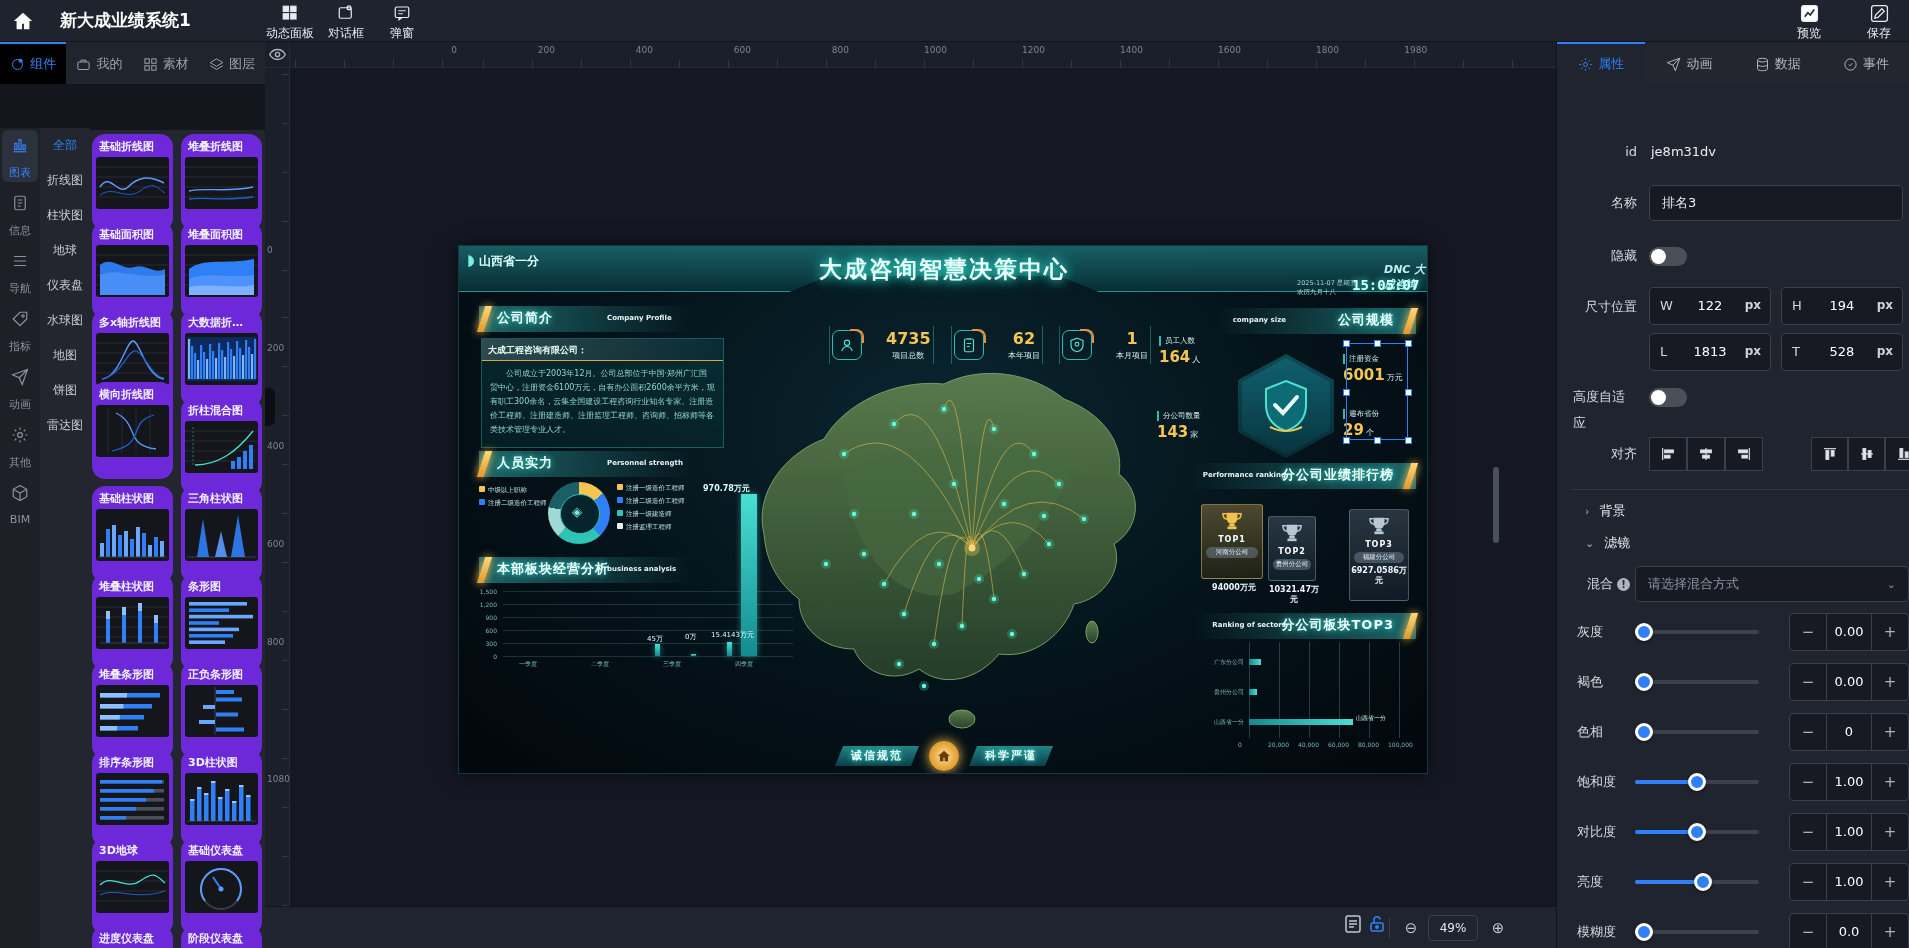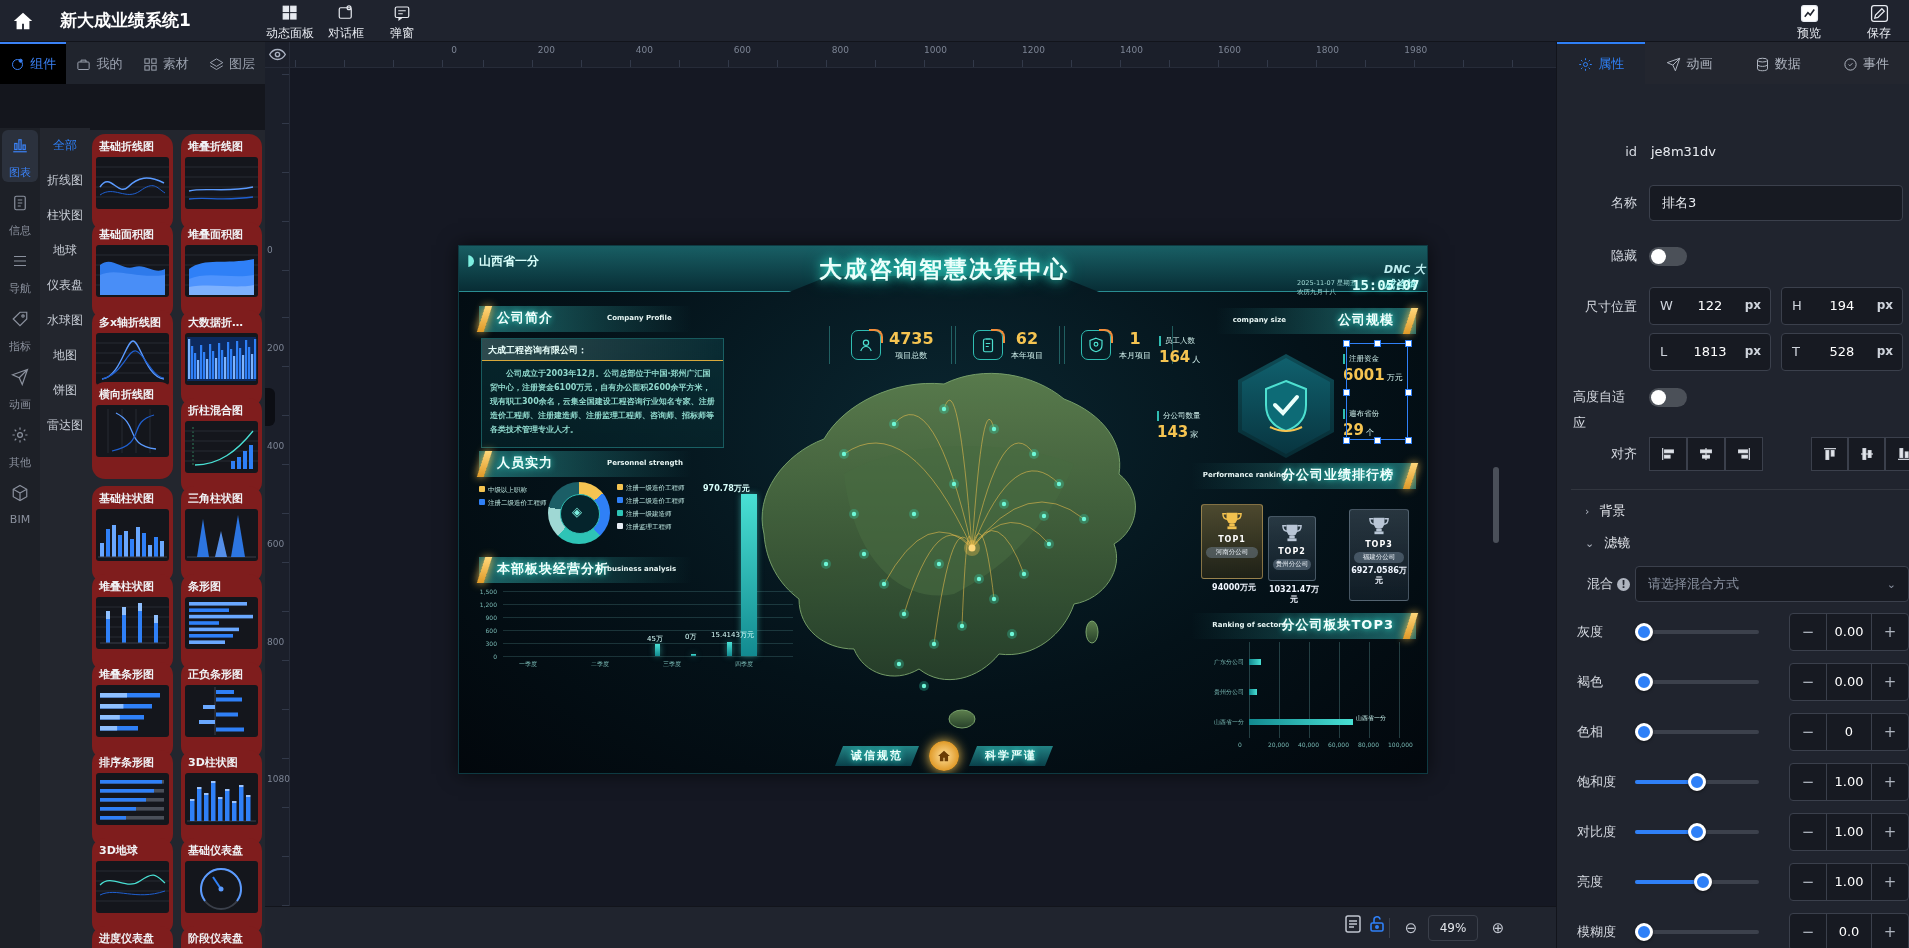--- a/index.html
+++ b/index.html
@@ -40,21 +40,21 @@
   .rail-item.active { background:#2b313d; color:#3b82f6; }
   .rail-item.active svg { stroke:#3b82f6; }
 
   
   #subcats { position:absolute; left:40px; top:128px; width:50px; height:820px; background:#23262e; }
   .subcat { width:100%; text-align:center; font-size:12px; color:#c8cdd6; padding:9px 0; cursor:pointer; }
   .subcat.active { color:#2f80f7; }
 
   
   #cards { position:absolute; left:90px; top:130px; width:175px; height:818px; background:#23262e; overflow:hidden; }
-  .card { position:absolute; width:81px; height:97px; background:#7f1d1d; border-radius:13px; cursor:pointer; }
+  .card { position:absolute; width:81px; height:97px; background:#6d28d9; border-radius:13px; cursor:pointer; }
   .card-title { font-size:11px; color:#f0f2f5; font-weight:bold; padding:5px 0 0 7px; height:21px; white-space:nowrap; overflow:hidden; }
   .card-prev { position:absolute; left:4px; top:23px; width:73px; height:52px; background:#14161c; border-radius:3px; overflow:hidden; }
 
   
   #canvas { position:absolute; left:265px; top:42px; width:1291px; height:906px; background:#151823; overflow:hidden; }
   #hruler { position:absolute; left:25px; top:0; width:1266px; height:26px; background:#1b1f2a; border-bottom:1px solid #262b38;
     background-image:repeating-linear-gradient(90deg,#323949 0 1px,transparent 1px 49px); background-position:193px 18px; background-size:100% 8px; background-repeat:repeat-x; }
   #vruler { position:absolute; left:0; top:26px; width:25px; height:880px; background:#1b1f2a; border-right:1px solid #262b38;
     background-image:repeating-linear-gradient(0deg,#323949 0 1px,transparent 1px 49px); background-position:17px 203px; background-size:8px 100%; background-repeat:repeat-y; }
   #ruler-corner { position:absolute; left:0; top:0; width:25px; height:26px; background:#1b1f2a; border-right:1px solid #262b38; border-bottom:1px solid #262b38; color:#aab2c2; }
@@ -77,38 +77,38 @@
   #dash-head { position:absolute; left:0; top:0; width:970px; height:46px;
     background:linear-gradient(180deg, rgba(31,120,125,.75), rgba(8,48,56,.9));
     clip-path:polygon(0 0,970px 0,970px 46px,640px 46px,600px 30px,370px 30px,330px 46px,0 46px); border-bottom:1px solid #2a8d92; }
   #dash-title { position:absolute; left:0; top:8px; width:970px; text-align:center; font-size:23px; font-weight:bold; color:#eafffb; letter-spacing:2px; text-shadow:0 0 10px #35f0dc,0 0 18px #19b8a6; }
   #dash-logo { position:absolute; left:8px; top:5px; font-size:12px; font-weight:bold; color:#d9fffb; }
   #dash-logo .swoosh { color:#7defe0; font-size:15px; }
   #dnc-logo { position:absolute; left:925px; top:4px; font-size:11px; font-style:italic; font-weight:bold; color:#bfeef0;margin-top:12px; }
   #dash-date { position:absolute; left:838px; top:33px; font-size:6.5px; color:#9fd8d4; line-height:9px; }
   #dash-time { position:absolute; left:893px; top:31px; font-size:14px; font-weight:bold; color:#d9fffb; font-family:"DejaVu Sans Mono","Liberation Mono",monospace; text-shadow:0 0 6px #35f0dc; }
 
-  .stat-group { position:absolute; top:80px; height:38px; display:flex; gap:8px; align-items:center; border-left:1px solid rgba(80,220,210,.35); border-right:1px solid rgba(80,220,210,.35); padding:0 21px; }
+  .stat-group { position:absolute; top:80px; height:38px; display:flex; gap:24px; align-items:center; border-left:1px solid rgba(80,220,210,.35); border-right:1px solid rgba(80,220,210,.35); padding:0 2px; }
   .stat-ico { width:30px; height:30px; border:1px solid #2fbdb2; border-radius:7px; position:relative; display:flex; align-items:center; justify-content:center; }
   .stat-ico::after { content:""; position:absolute; right:-3px; top:-2px; width:12px; height:12px; border-top:2px solid #f08c3a; border-right:2px solid #f08c3a; border-radius:0 8px 0 0; }
   .stat-num { font-size:16px; font-weight:bold; color:#f5c451; text-align:center; }
   .stat-lab { font-size:8px; color:#cfeeea; text-align:center; margin-top:2px; }
 
   .banner { position:absolute; height:26px; }
   .banner .slash { position:absolute; top:0; width:7px; height:26px; background:linear-gradient(180deg,#ffd77a,#e09a28); transform:skewX(-18deg); box-shadow:0 0 8px #f5c451; }
   .banner .bt { position:absolute; top:3px; font-size:13px; font-weight:bold; color:#f2fffd; letter-spacing:1px; text-shadow:0 0 6px #35f0dc; }
   .banner .bs { position:absolute; top:8px; font-size:7px; font-weight:bold; color:#e8f6f4; }
   .banner.l { background:linear-gradient(90deg, rgba(42,150,150,.65), rgba(42,150,150,0)); }
   .banner.l .slash { left:2px; } .banner.l .bt { left:18px; } .banner.l .bs { left:128px; }
   .banner.r { background:linear-gradient(270deg, rgba(42,150,150,.65), rgba(42,150,150,0)); }
   .banner.r .slash { right:2px; } .banner.r .bt { right:22px; } .banner.r .bs { right:130px; }
 
   .dpanel { position:absolute; background:linear-gradient(180deg, rgba(14,80,86,.35), rgba(6,40,46,.55)); border:1px solid rgba(46,160,160,.45); }
   #profile-box .ph { font-size:9px; font-weight:bold; color:#eafffb; border-bottom:1px solid #d7a93c; padding:5px 6px 3px; background:linear-gradient(90deg, rgba(220,245,240,.18), rgba(220,245,240,0)); }
-  #profile-box .ptext { font-size:8px; color:#8fd8cc; line-height:14px; padding:6px 8px; text-indent:16px;font-weight:bold; }
+  #profile-box .ptext { font-size:8px; color:#8fd8cc; line-height:14px; padding:6px 8px; text-indent:16px; }
 
   .legend-item { font-size:6.5px; color:#bfe8e2; line-height:13px; white-space:nowrap; }
   .legend-item .sw { display:inline-block; width:6px; height:6px; margin-right:3px; border-radius:1px; }
   #donut { position:absolute; width:62px; height:62px; border-radius:50%;
     background:conic-gradient(#f5c451 0 14%, #2f80f7 14% 38%, #2ec4b6 38% 62%, #9fd8d4 62% 78%, #1b5e66 78% 100%); }
   #donut::after { content:""; position:absolute; left:12px; top:12px; width:38px; height:38px; border-radius:50%; background:#05242c; border:1px solid #2fbdb2; }
   #donut-core { position:absolute; z-index:2; color:#7defe0; font-size:13px; font-weight:bold; }
 
   .axis-lab { position:absolute; font-size:6px; color:#79b9b4; }
   .gridline-h { position:absolute; height:1px; background:rgba(110,180,180,.22); }

